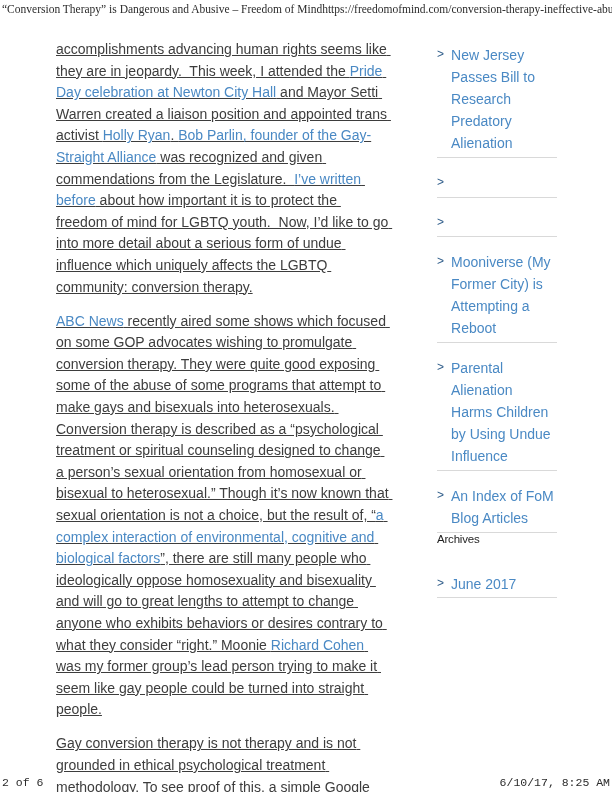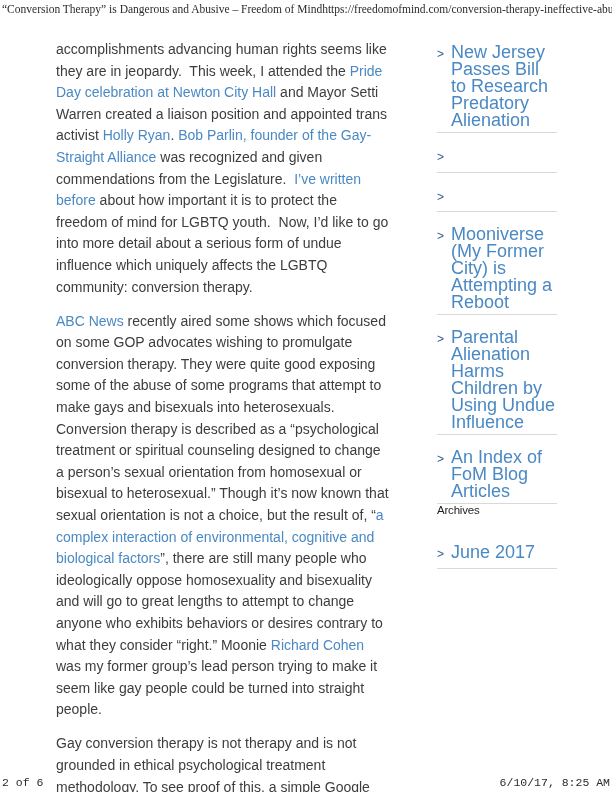--- a/index.html
+++ b/index.html
@@ -29,21 +29,21 @@
   
   .article {
     position: absolute;
     left: 56px;
     top: 39px;
     width: 336px;
     font-size: 14px;
     line-height: 21.6px;
     color: #3d3d3d;
   }
-  .article p { margin: 0 0 12.5px 0; white-space: pre-wrap; }
+  .article p { margin: 0 0 12.5px 0; white-space: pre-wrap; text-decoration: underline; }
   a.inline-link { color: #4a89c4; text-decoration: none; cursor: pointer; }
 
   
   .sidebar {
     position: absolute;
     left: 437px;
     top: 44px;
     width: 120px;
   }
   .side-item {
@@ -55,22 +55,22 @@
   }
   .side-item:first-child { padding-top: 0; }
   .chev {
     color: #2f5d8a;
     font-size: 12px;
     line-height: 21.6px;
     flex: 0 0 auto;
   }
   a.side-link {
     color: #4a89c4;
-    font-size: 18px;
-    line-height: 17px;
+    font-size: 14px;
+    line-height: 22px;
     text-decoration: none;
     cursor: pointer;
     display: block;
     max-width: 108px;
   }
   .archives-heading {
     font-size: 11.5px;
     color: #1f1f1f;
     letter-spacing: -0.2px;
   }

